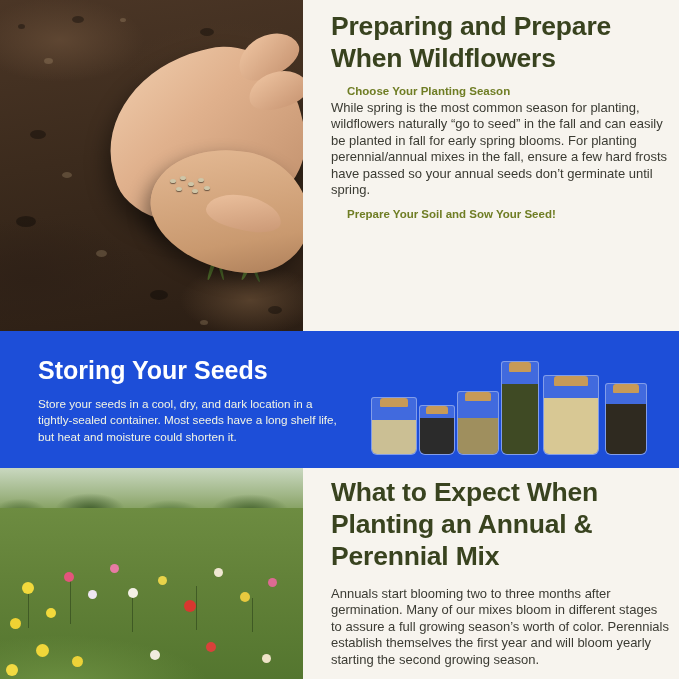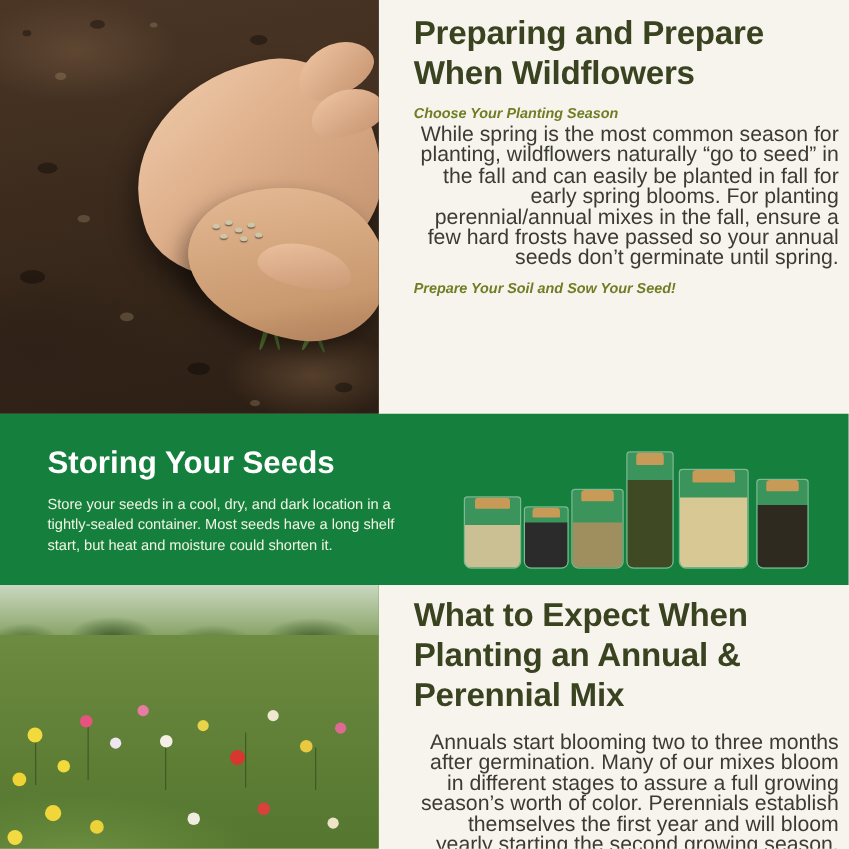--- a/index.html
+++ b/index.html
@@ -113,40 +113,38 @@
     font-weight: bold;
     color: #39431f;
     letter-spacing: -0.2px;
     margin: 0 0 10px 0;
   }
   .sub {
     color: #6f7d24;
     font-weight: bold;
     font-size: 11.5px;
     line-height: 15px;
-    margin: 9px 0 1px 0;
-    font-style: italic;
+    margin: 9px 0 1px 16px;
   }
   .sub.first { margin-top: 2px; }
   .body {
     color: #3b3b33;
-    font-size: 17px;
+    font-size: 13px;
     line-height: 16.4px;
     margin: 0;
-    text-align: right;
   }
 
   
   .sec2 {
     position: absolute;
     left: 0;
     top: 331px;
     width: 679px;
     height: 137px;
-    background: #15803d;
+    background: #1d4ed8;
   }
   .sec2-text {
     position: absolute;
     left: 38px;
     top: 25px;
     width: 300px;
   }
   .h2 {
     font-size: 25px;
     line-height: 28px;
@@ -310,21 +308,21 @@
       <p class="body">While spring is the most common season for planting, wildflowers naturally “go to seed” in the fall and can easily be planted in fall for early spring blooms. For planting perennial/annual mixes in the fall, ensure a few hard frosts have passed so your annual seeds don’t germinate until spring.</p>
 
 
       <p class="sub">Prepare Your Soil and Sow Your Seed!</p>
     </div>
   </div>
 
   <div class="sec2">
     <div class="sec2-text">
       <h2 class="h2">Storing Your Seeds</h2>
-      <p class="body-light">Store your seeds in a cool, dry, and dark location in a tightly-sealed container. Most seeds have a long shelf start, but heat and moisture could shorten it.</p>
+      <p class="body-light">Store your seeds in a cool, dry, and dark location in a tightly-sealed container. Most seeds have a long shelf life, but heat and moisture could shorten it.</p>
     </div>
 
     <div class="jars">
 
       <div class="jar" style="left:6px;bottom:0;width:44px;height:56px;">
         <div class="cork" style="width:28px;height:9px;"></div>
         <div class="fill" style="height:34px;background:#cbbf94;"></div>
       </div>
 
       <div class="jar" style="left:54px;bottom:0;width:34px;height:48px;">

